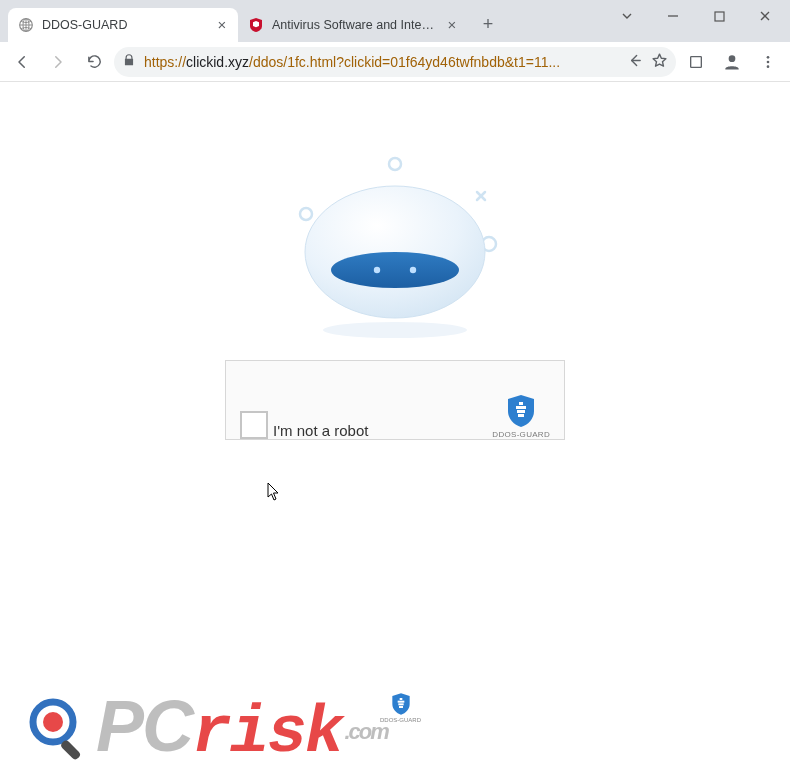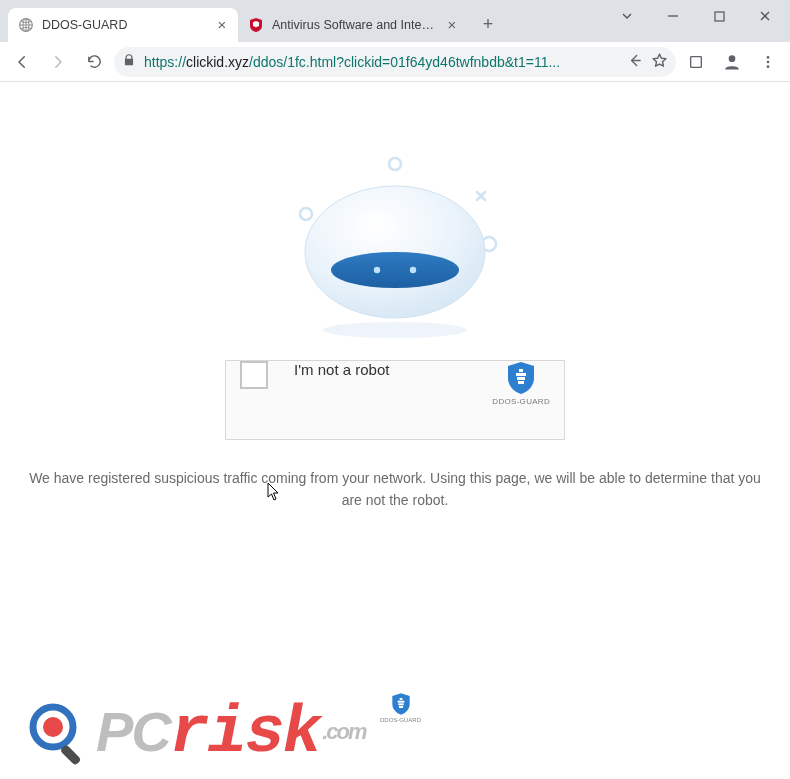--- a/index.html
+++ b/index.html
@@ -81,21 +81,21 @@
     border-radius: 15px;
     display: flex;
     align-items: center;
     padding: 0 8px;
     gap: 8px;
     font-size: 14px;
     color: #202124;
     overflow: hidden;
   }
   .omnibox .url-host { color: #202124; }
-  .omnibox .url-path { color: #0f766e; text-align: center; }
+  .omnibox .url-path { color: #a16207; text-align: center; }
   .omnibox .url { flex:1; white-space: nowrap; overflow: hidden; text-overflow: ellipsis; }
   .omni-right { display:flex; gap:8px; align-items:center;}
   .lock-icon { width:14px; height:14px; fill:#5f6368;}
   
   .page {
     height: calc(100% - 82px);
     background: #ffffff;
     position: relative;
     overflow: hidden;
   }
@@ -104,23 +104,23 @@
     display: flex;
     justify-content: center;
     margin-top: 70px;
   }
   .captcha-box {
     margin: 18px auto 0;
     width: 340px;
     height: 80px;
     border: 1px solid #d7d7d7;
     display: flex;
-    align-items: flex-start;
+    align-items: flex-end;
     padding: 0 14px;
-    gap: 26px;
+    gap: 5px;
     background: #fafafa;
     position: relative;
   }
   .captcha-check {
     width: 28px; height: 28px; border: 2px solid #c5c5c5; background: #fff; cursor: pointer;
   }
   .captcha-label { font-size: 15px; color: #333; flex:1;}
   .captcha-brand {
     display:flex; flex-direction:column; align-items:center; gap:2px;
     font-size: 8px; color:#7a7a7a; letter-spacing: .3px;
@@ -155,21 +155,21 @@
   .wm-text {
     font-family: Arial, sans-serif;
     font-style: italic;
     font-weight: 700;
     font-size: 66px;
     letter-spacing: -2px;
     color: #b8b8b8;
     line-height: 1;
     display:flex; align-items:baseline;
   }
-  .wm-text .big { font-size: 56px; }
+  .wm-text .big { font-size: 72px; }
   .wm-text .red { color: #e53535; font-style: italic; font-family: Liberation Mono, monospace;}
   .wm-text .sub { font-size: 22px; font-style: italic; color:#b8b8b8; margin-left:2px; align-self:flex-end; margin-bottom:24px;}
   .wm-mini-shield {
     position:absolute; left: 380px; bottom: 56px; display:flex; flex-direction:column; align-items:center; gap:1px;
     font-size:6px; color:#8a8a8a;
   }
   
   .globe-favicon circle { fill:none; stroke:#8e8e8e; stroke-width:1.2;}
   .globe-favicon line, .globe-favicon path { stroke:#8e8e8e; stroke-width:1; fill:none;}
 </style>
@@ -339,21 +339,20 @@
             <rect x="12" y="20" width="6" height="3"></rect>
             <rect x="11" y="16" width="8" height="3"></rect>
             <rect x="10" y="12" width="10" height="3"></rect>
             <rect x="13" y="8" width="4" height="3"></rect>
           </g>
       </svg>
       <span>DDOS-GUARD</span>
     </div>
   </div>
 
-  <div class="info-text">We have registered suspicious traffic coming from your network. Using this page, we will be able to determine that you are not the robot.</div>
 
   <svg class="cursor" viewBox="0 0 14 20">
     <path d="M1 1 L1 15 L4.5 12 L7 18 L9 17 L6.5 11 L11 11 Z" fill="#ffffff" stroke="#000000" stroke-width="1"></path>
   </svg>
 
   <div class="wm-mini-shield">
     <svg width="20" height="24" viewBox="0 0 30 34">
       <path d="M15 1 L28 5 V17 C28 25 22 31 15 33 C8 31 2 25 2 17 V5 Z" fill="#2d7fcf"></path>
       <g fill="#ffffff">
           <rect x="12" y="20" width="6" height="3"></rect>

